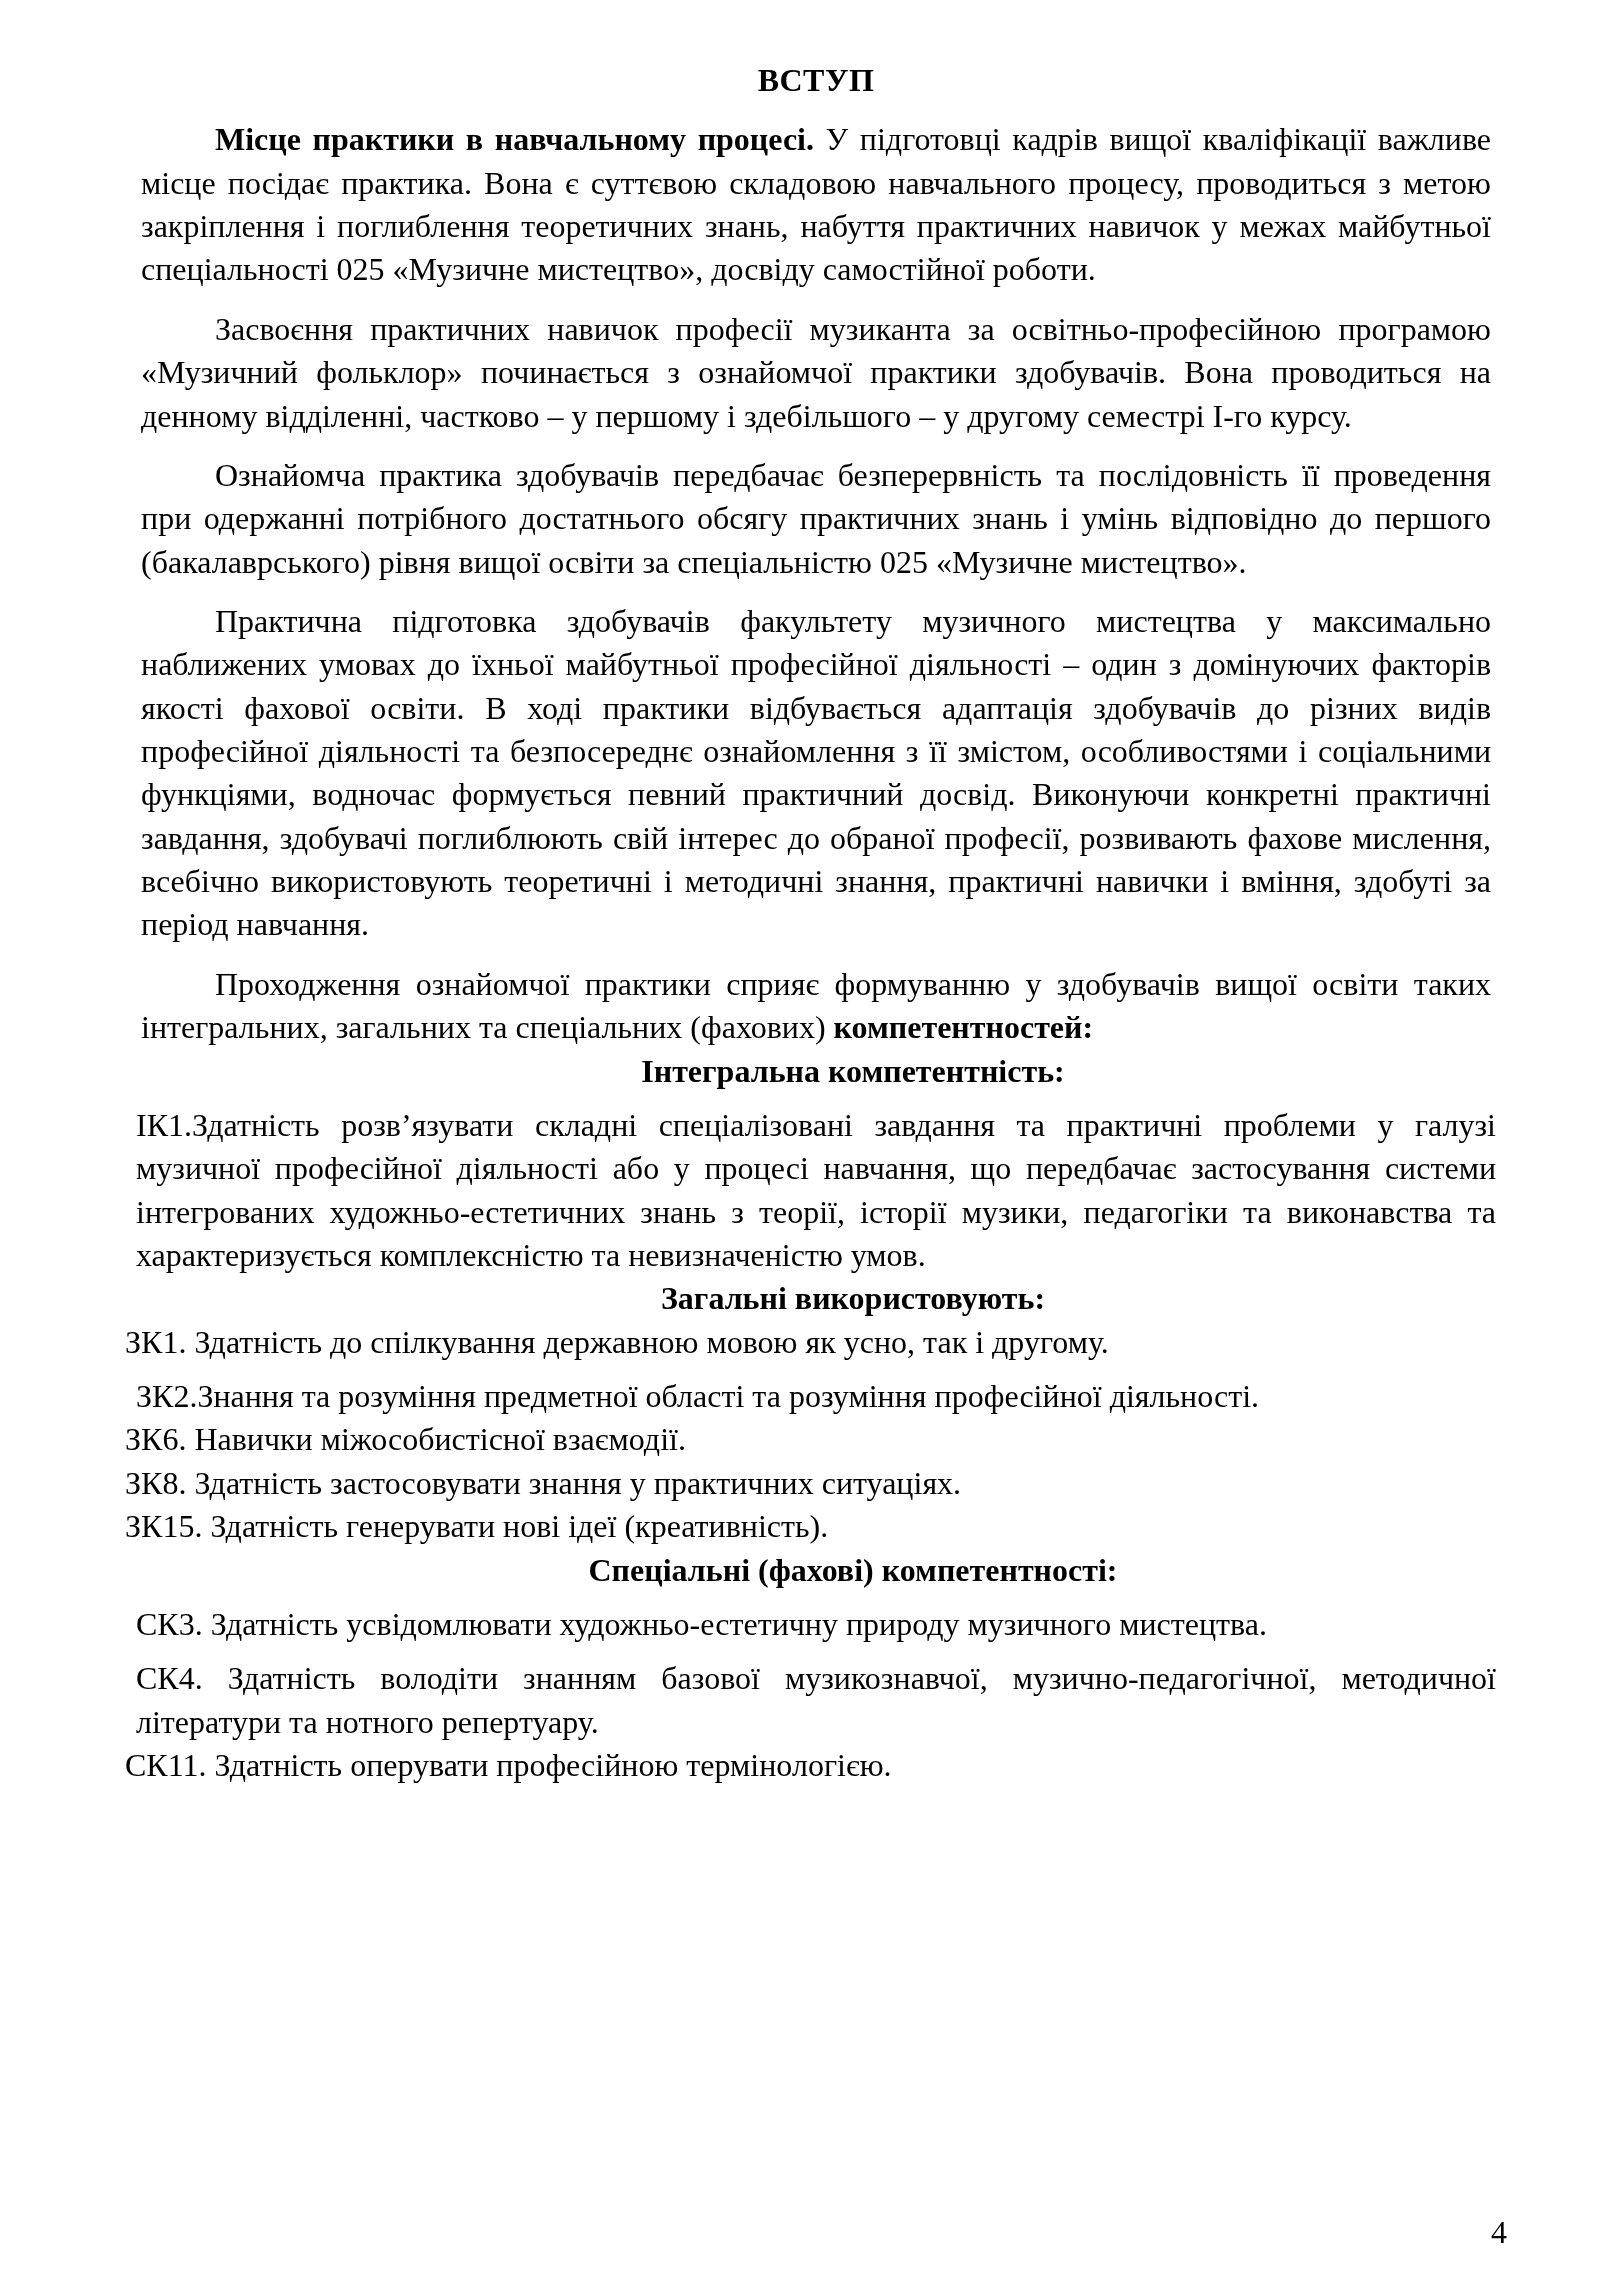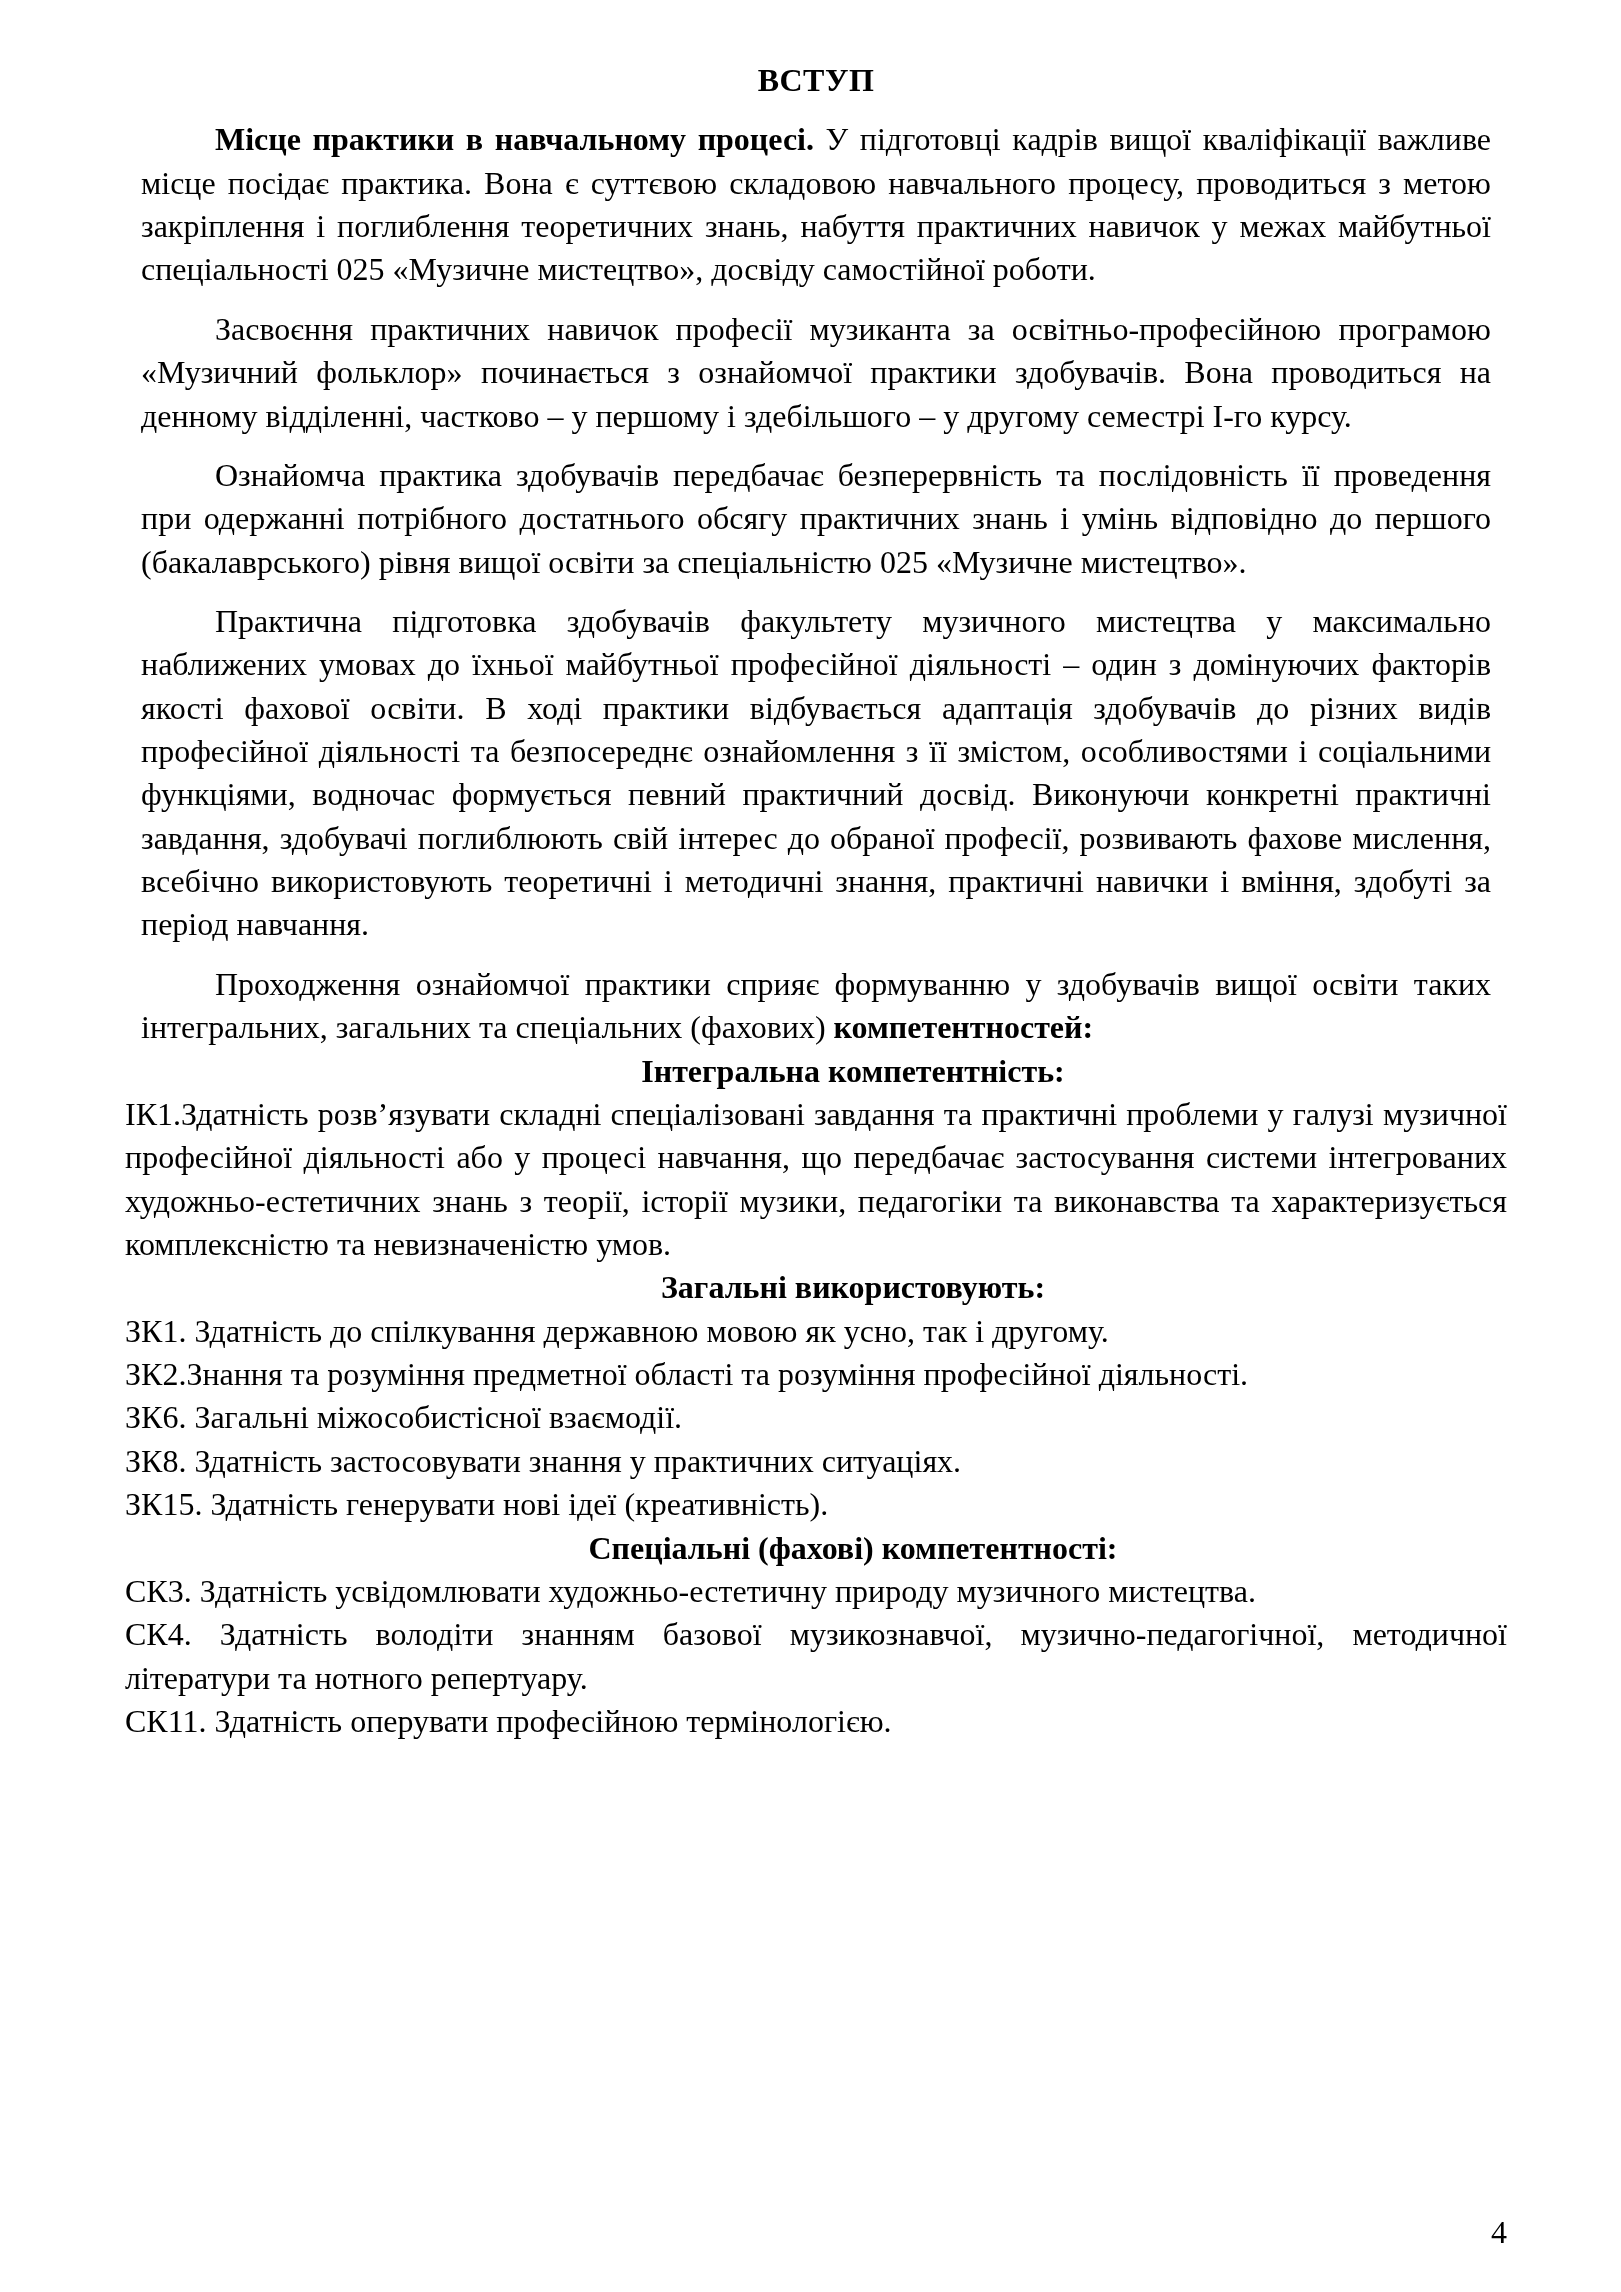--- a/index.html
+++ b/index.html
@@ -32,21 +32,21 @@
   }
 
   .para {
     margin: 16px;
     text-align: justify;
     text-indent: 74px;
     text-justify: inter-word;
   }
 
   .para-noindent {
-    margin: 0;
+    margin: 11px;
     text-align: justify;
     text-indent: 0;
   }
 
   .para-left {
     margin: 0;
     text-align: left;
     text-indent: 0;
   }
 
@@ -93,21 +93,21 @@
     <p class="para"><span>Проходження ознайомчої практики сприяє формуванню у здобувачів вищої освіти таких інтегральних, загальних та спеціальних (фахових)</span> <span class="heading-inline">компетентностей:</span></p>
 
     <p class="subhead">Інтегральна компетентність:</p>
 
     <p class="para-noindent">ІК1.Здатність розв’язувати складні спеціалізовані завдання та практичні проблеми у галузі музичної професійної діяльності або у процесі навчання, що передбачає застосування системи інтегрованих художньо-естетичних знань з теорії, історії музики, педагогіки та виконавства та характеризується комплексністю та невизначеністю умов.</p>
 
     <p class="subhead">Загальні використовують:</p>
 
     <p class="para-left">ЗК1. Здатність до спілкування державною мовою як усно, так і другому.</p>
     <p class="para-noindent">ЗК2.Знання та розуміння предметної області та розуміння професійної діяльності.</p>
-    <p class="para-left">ЗК6. Загальні міжособистісної взаємодії.</p>
+    <p class="para-left">ЗК6. Навички міжособистісної взаємодії.</p>
     <p class="para-left">ЗК8. Здатність застосовувати знання у практичних ситуаціях.</p>
     <p class="para-left">ЗК15. Здатність генерувати нові ідеї (креативність).</p>
 
     <p class="subhead">Спеціальні (фахові) компетентності:</p>
 
     <p class="para-noindent">СК3. Здатність усвідомлювати художньо-естетичну природу музичного мистецтва.</p>
     <p class="para-noindent">СК4. Здатність володіти знанням базової музикознавчої, музично-педагогічної, методичної літератури та нотного репертуару.</p>
     <p class="para-left">СК11. Здатність оперувати професійною термінологією.</p>
 
   </div>

